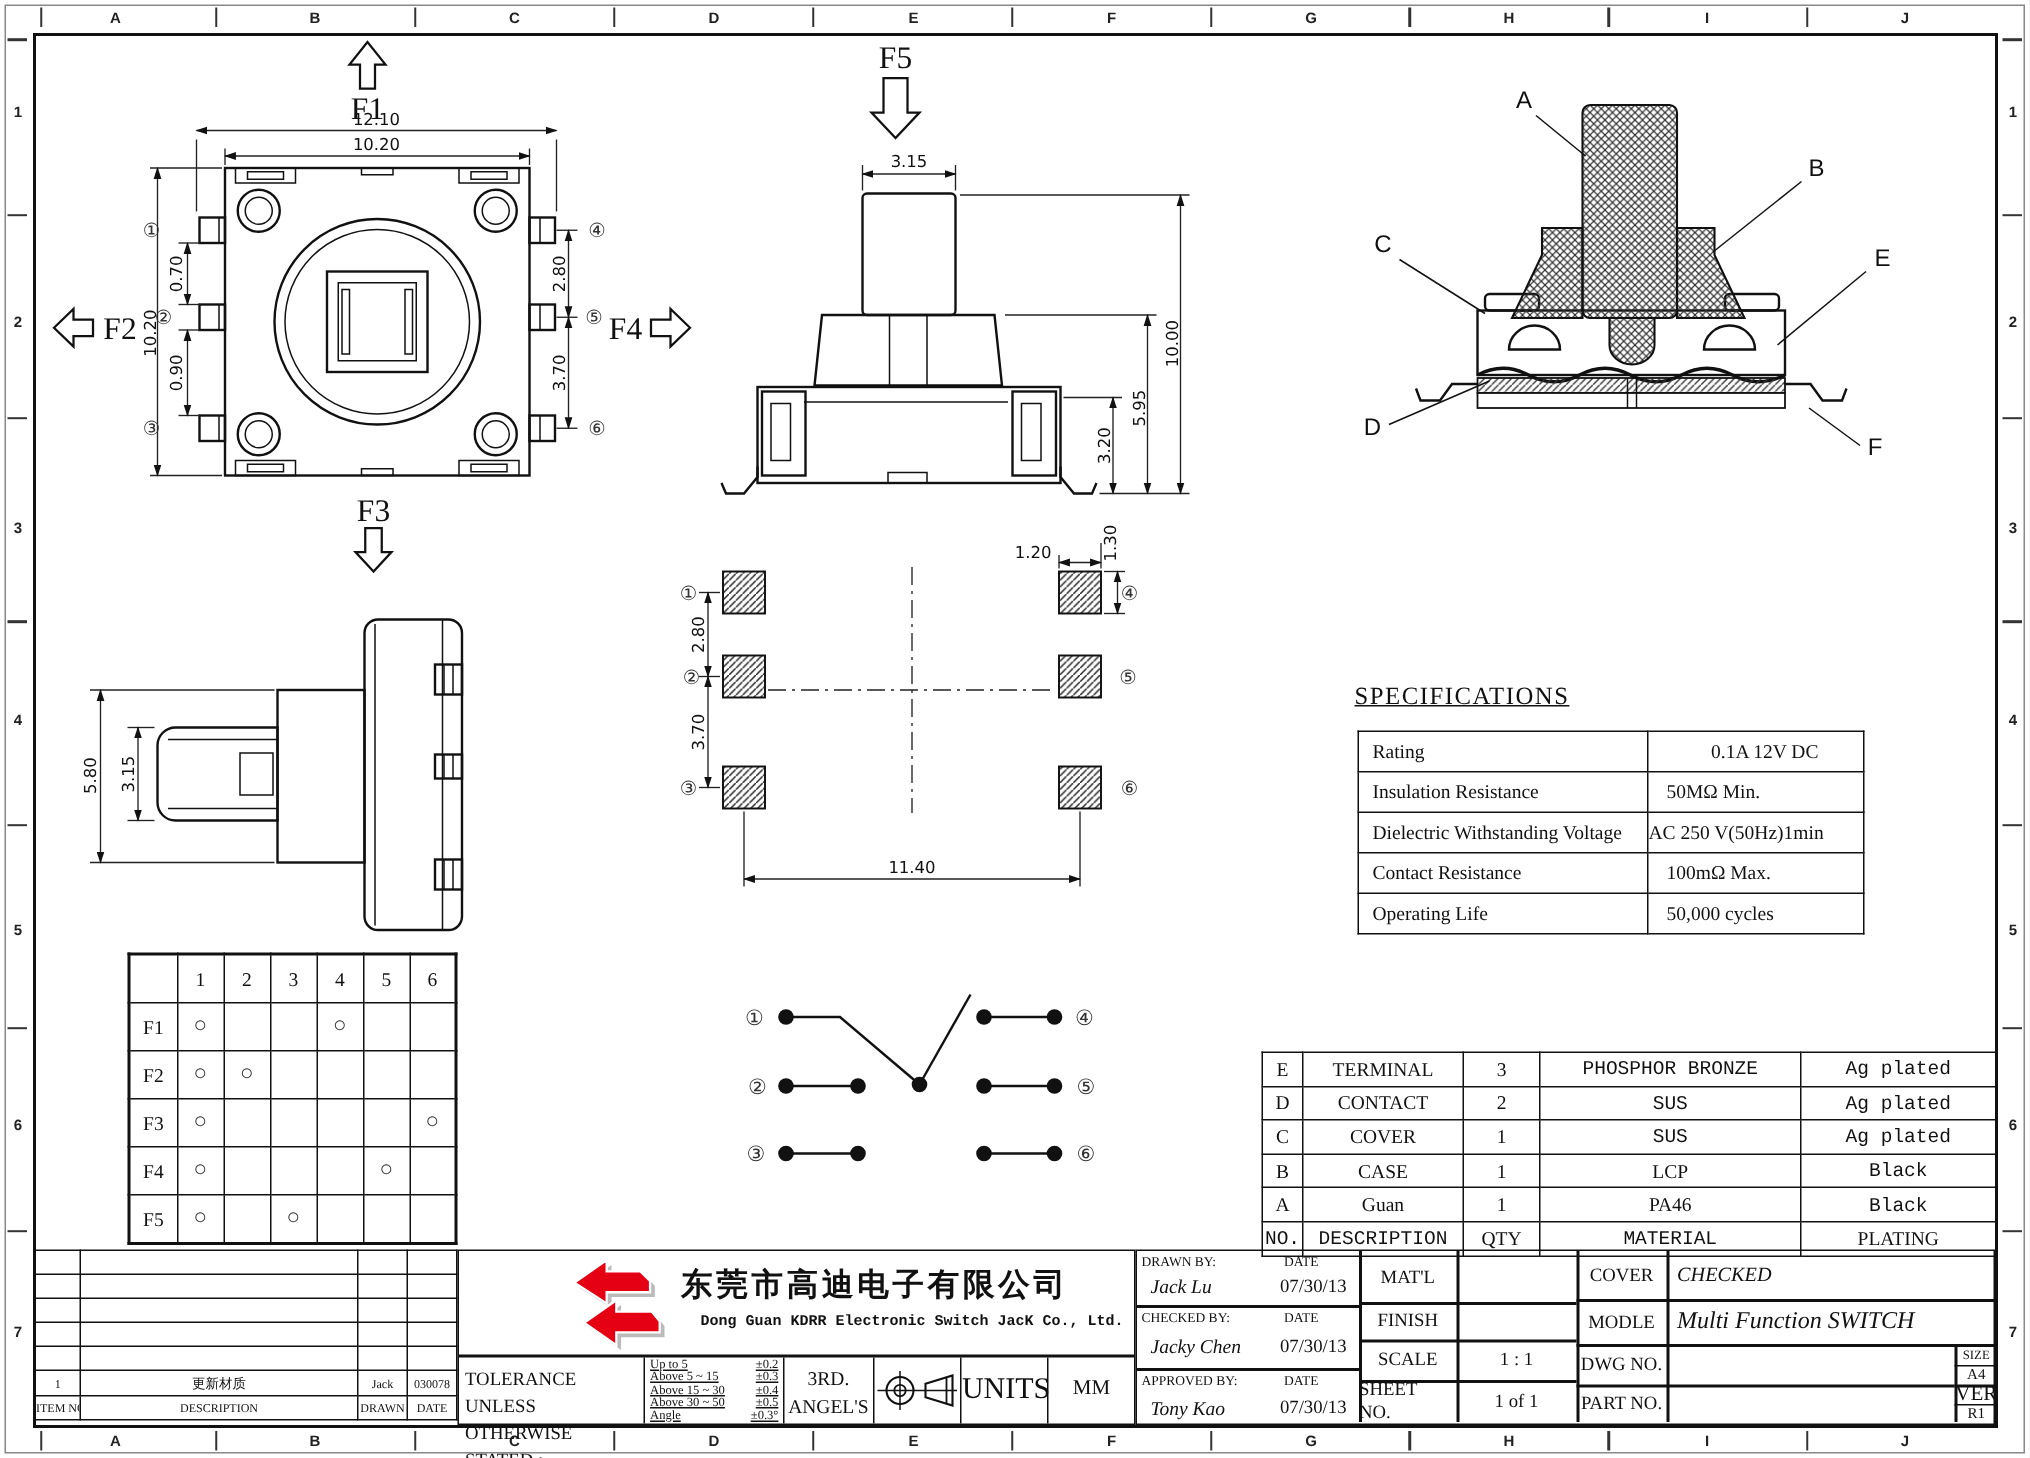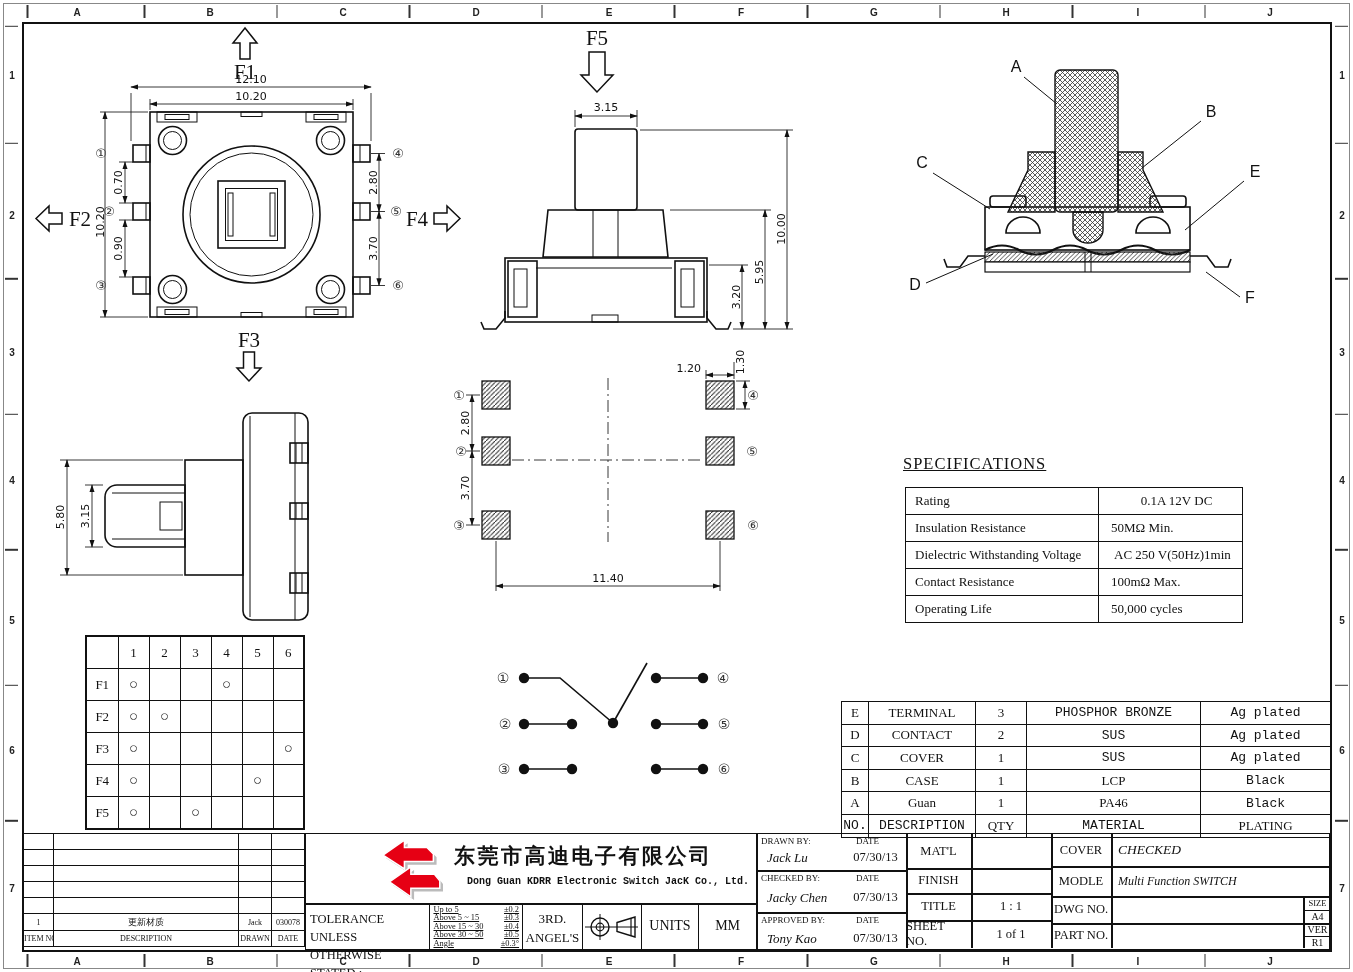--- a/index.html
+++ b/index.html
@@ -56,21 +56,21 @@
   #company-en{position:absolute;left:161px;top:42px;font:bold 10px "Liberation Mono",monospace;}
   
   #tol-block{left:305px;top:904px;width:452px;height:46px;border:1.8px solid #111;box-sizing:border-box;display:flex;}
   .tol-sec{border-right:1.5px solid #111;box-sizing:border-box;position:relative;}
   .tol-sec:last-child{border-right:none;}
   #tol-label{width:125px;font-size:12.5px;line-height:1.45;padding:5px 0 0 4px;}
   #tol-vals{width:93px;padding:1px 3px;box-sizing:border-box;text-decoration:underline;}
   .tol-row{display:flex;justify-content:space-between;font-size:8.4px;line-height:8.4px;}
   #tol-angel{width:60px;text-align:center;font-size:13px;line-height:1.45;padding-top:5px;}
   #tol-sym{width:59px;}
-  #tol-units{width:58px;text-align:center;font-size:14px;line-height:42px;}
+  #tol-units{width:58px;text-align:center;font-size:20px;line-height:42px;}
   #tol-mm{width:57px;text-align:center;font-size:14px;line-height:42px;}
   
   #title-block{left:757px;top:833px;width:573px;height:117px;border:1.8px solid #111;box-sizing:border-box;}
   .tb-line{position:absolute;background:#111;}
   .tb-cell{position:absolute;display:flex;align-items:center;justify-content:center;font-size:12.5px;}
   .tb-small{font-size:9px;justify-content:flex-start;}
   .tb-left{justify-content:flex-start;font-style:italic;}
 </style>
 </head>
 <body>
@@ -425,21 +425,21 @@
         <tr>
           <td class="n">Rating</td>
           <td class="v" style="text-align:center">0.1A 12V DC</td>
         </tr>
     <tr>
           <td class="n">Insulation Resistance</td>
           <td class="v">50MΩ Min.</td>
         </tr>
     <tr>
           <td class="n">Dielectric Withstanding Voltage</td>
-          <td class="v" style="padding-left:15px">AC 250 V(50Hz)1min</td>
+          <td class="v" style="padding-left:0">AC 250 V(50Hz)1min</td>
         </tr>
     <tr>
           <td class="n">Contact Resistance</td>
           <td class="v">100mΩ Max.</td>
         </tr>
     <tr>
           <td class="n">Operating Life</td>
           <td class="v">50,000 cycles</td>
         </tr>
   </tbody>
@@ -709,31 +709,31 @@
     <div class="tb-cell" style="left:90px;top:53px;width:55px;height:21px;font-size:12.5px">07/30/13</div>
     <div class="tb-cell tb-small" style="left:3px;top:80px;width:90px;height:12px">APPROVED BY:</div>
     <div class="tb-cell tb-small" style="left:98px;top:80px;width:46px;height:12px">DATE</div>
     <div class="tb-cell tb-left" style="left:9px;top:94px;width:85px;height:21px;font-size:13px">Tony Kao</div>
     <div class="tb-cell" style="left:90px;top:94px;width:55px;height:21px;font-size:12.5px">07/30/13</div>
 
     <div class="tb-cell" style="left:148px;top:0;width:65px;height:34px">MAT'L</div>
     <div class="tb-cell" style="left:213px;top:0;width:80px;height:34px"></div>
     <div class="tb-cell" style="left:148px;top:34px;width:65px;height:25px">FINISH</div>
     <div class="tb-cell" style="left:213px;top:34px;width:80px;height:25px"></div>
-    <div class="tb-cell" style="left:148px;top:59px;width:65px;height:27px">TITLE</div>
+    <div class="tb-cell" style="left:148px;top:59px;width:65px;height:27px">SCALE</div>
     <div class="tb-cell" style="left:213px;top:59px;width:80px;height:27px">1 : 1</div>
     <div class="tb-cell" style="left:148px;top:86px;width:59px;height:28px">SHEET NO.</div>
     <div class="tb-cell" style="left:213px;top:86px;width:80px;height:28px">1 of 1</div>
 
     <div class="tb-cell" style="left:293px;top:0;width:60px;height:32px">COVER</div>
     <div class="tb-cell tb-left" style="left:360px;top:0;width:210px;height:32px;font-size:13.5px">CHECKED</div>
     <div class="tb-cell" style="left:293px;top:32px;width:60px;height:30px">MODLE</div>
-    <div class="tb-cell tb-left" style="left:360px;top:32px;width:210px;height:30px;font-size:12px">Multi Function  SWITCH</div>
+    <div class="tb-cell tb-left" style="left:360px;top:32px;width:210px;height:30px;font-size:16px">Multi Function  SWITCH</div>
     <div class="tb-cell" style="left:293px;top:62px;width:60px;height:27px">DWG NO.</div>
     <div class="tb-cell tb-left" style="left:360px;top:62px;width:180px;height:27px"></div>
     <div class="tb-cell" style="left:293px;top:89px;width:60px;height:25px">PART NO.</div>
     <div class="tb-cell tb-left" style="left:360px;top:89px;width:180px;height:25px"></div>
     <div class="tb-cell" style="left:546px;top:62px;width:27px;height:14px;font-size:8.5px">SIZE</div>
     <div class="tb-cell" style="left:546px;top:76px;width:27px;height:13px;font-size:10px">A4</div>
-    <div class="tb-cell" style="left:546px;top:89px;width:27px;height:13px;font-size:10px">VER</div>
+    <div class="tb-cell" style="left:546px;top:89px;width:27px;height:13px;font-size:14px">VER</div>
     <div class="tb-cell" style="left:546px;top:102px;width:27px;height:12px;font-size:10px">R1</div>
   </div>
 </div>
 
 </body></html>

